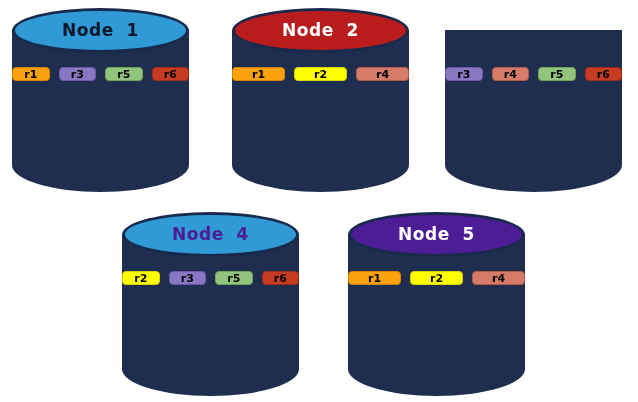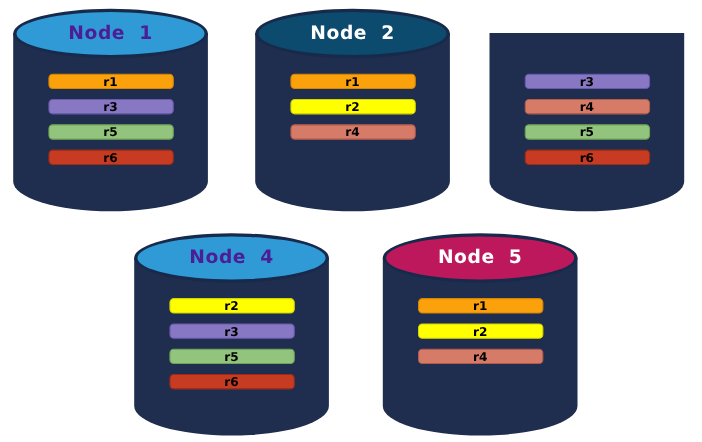--- a/index.html
+++ b/index.html
@@ -18,57 +18,57 @@
     box-sizing:border-box; border:3px solid; border-radius:50%;
     display:flex; align-items:center; justify-content:center;
     z-index:2;
   }
   .node-title {
     font-weight:bold; font-size:17px; white-space:pre;
     letter-spacing:0.5px; transform:translateY(-1px);
   }
   .bars {
     position:absolute; top:59px; left:0; right:0;
-    display:flex; flex-direction:column; align-items:center; gap:9px;
+    display:flex; align-items:center; gap:9px;
     z-index:3;
   }
   .bar {
     width:114px; height:14px; box-sizing:border-box;
     border:1px solid; border-radius:4px;
     display:flex; align-items:center; justify-content:center;
   }
   .bar-label { font-size:11px; font-weight:bold; line-height:1; }
 </style>
 </head>
 <body>
 
 <div id="canvas">
     <div class="node" style="left: 12px; top: 8px;">
       <div class="cyl-body" style="background: rgb(31, 46, 79);"></div>
       <div class="cyl-top" style="background: rgb(47, 154, 214); border-color: rgb(24, 42, 75);">
-        <span class="node-title" style="color: #4c1d95;">Node  1</span>
+        <span class="node-title" style="color: #0f172a;">Node  1</span>
       </div>
       <div class="bars">
         <div class="bar" style="background: rgb(251, 161, 11); border-color: rgb(216, 134, 0);">
           <span class="bar-label" style="color: rgb(0, 0, 0);">r1</span>
         </div>
         <div class="bar" style="background: rgb(136, 120, 195); border-color: rgb(106, 88, 174);">
           <span class="bar-label" style="color: rgb(0, 0, 0);">r3</span>
         </div>
         <div class="bar" style="background: rgb(147, 196, 125); border-color: rgb(111, 163, 86);">
           <span class="bar-label" style="color: rgb(0, 0, 0);">r5</span>
         </div>
         <div class="bar" style="background: rgb(198, 59, 34); border-color: rgb(156, 44, 21);">
           <span class="bar-label" style="color: rgb(0, 0, 0);">r6</span>
         </div>
       </div>
     </div>
     <div class="node" style="left: 232px; top: 8px;">
       <div class="cyl-body" style="background: rgb(31, 46, 79);"></div>
-      <div class="cyl-top" style="background: #0c4a6e; border-color: rgb(24, 42, 75);">
+      <div class="cyl-top" style="background: #b91c1c; border-color: rgb(24, 42, 75);">
         <span class="node-title" style="color: rgb(255, 255, 255);">Node  2</span>
       </div>
       <div class="bars">
         <div class="bar" style="background: rgb(251, 161, 11); border-color: rgb(216, 134, 0);">
           <span class="bar-label" style="color: rgb(0, 0, 0);">r1</span>
         </div>
         <div class="bar" style="background: rgb(255, 255, 0); border-color: rgb(214, 214, 0);">
           <span class="bar-label" style="color: rgb(0, 0, 0);">r2</span>
         </div>
         <div class="bar" style="background: rgb(213, 123, 104); border-color: rgb(179, 91, 75);">
@@ -108,21 +108,21 @@
         <div class="bar" style="background: rgb(147, 196, 125); border-color: rgb(111, 163, 86);">
           <span class="bar-label" style="color: rgb(0, 0, 0);">r5</span>
         </div>
         <div class="bar" style="background: rgb(198, 59, 34); border-color: rgb(156, 44, 21);">
           <span class="bar-label" style="color: rgb(0, 0, 0);">r6</span>
         </div>
       </div>
     </div>
     <div class="node" style="left: 348px; top: 212px;">
       <div class="cyl-body" style="background: rgb(31, 46, 79);"></div>
-      <div class="cyl-top" style="background: #be185d; border-color: rgb(24, 42, 75);">
+      <div class="cyl-top" style="background: #4c1d95; border-color: rgb(24, 42, 75);">
         <span class="node-title" style="color: rgb(255, 255, 255);">Node  5</span>
       </div>
       <div class="bars">
         <div class="bar" style="background: rgb(251, 161, 11); border-color: rgb(216, 134, 0);">
           <span class="bar-label" style="color: rgb(0, 0, 0);">r1</span>
         </div>
         <div class="bar" style="background: rgb(255, 255, 0); border-color: rgb(214, 214, 0);">
           <span class="bar-label" style="color: rgb(0, 0, 0);">r2</span>
         </div>
         <div class="bar" style="background: rgb(213, 123, 104); border-color: rgb(179, 91, 75);">

